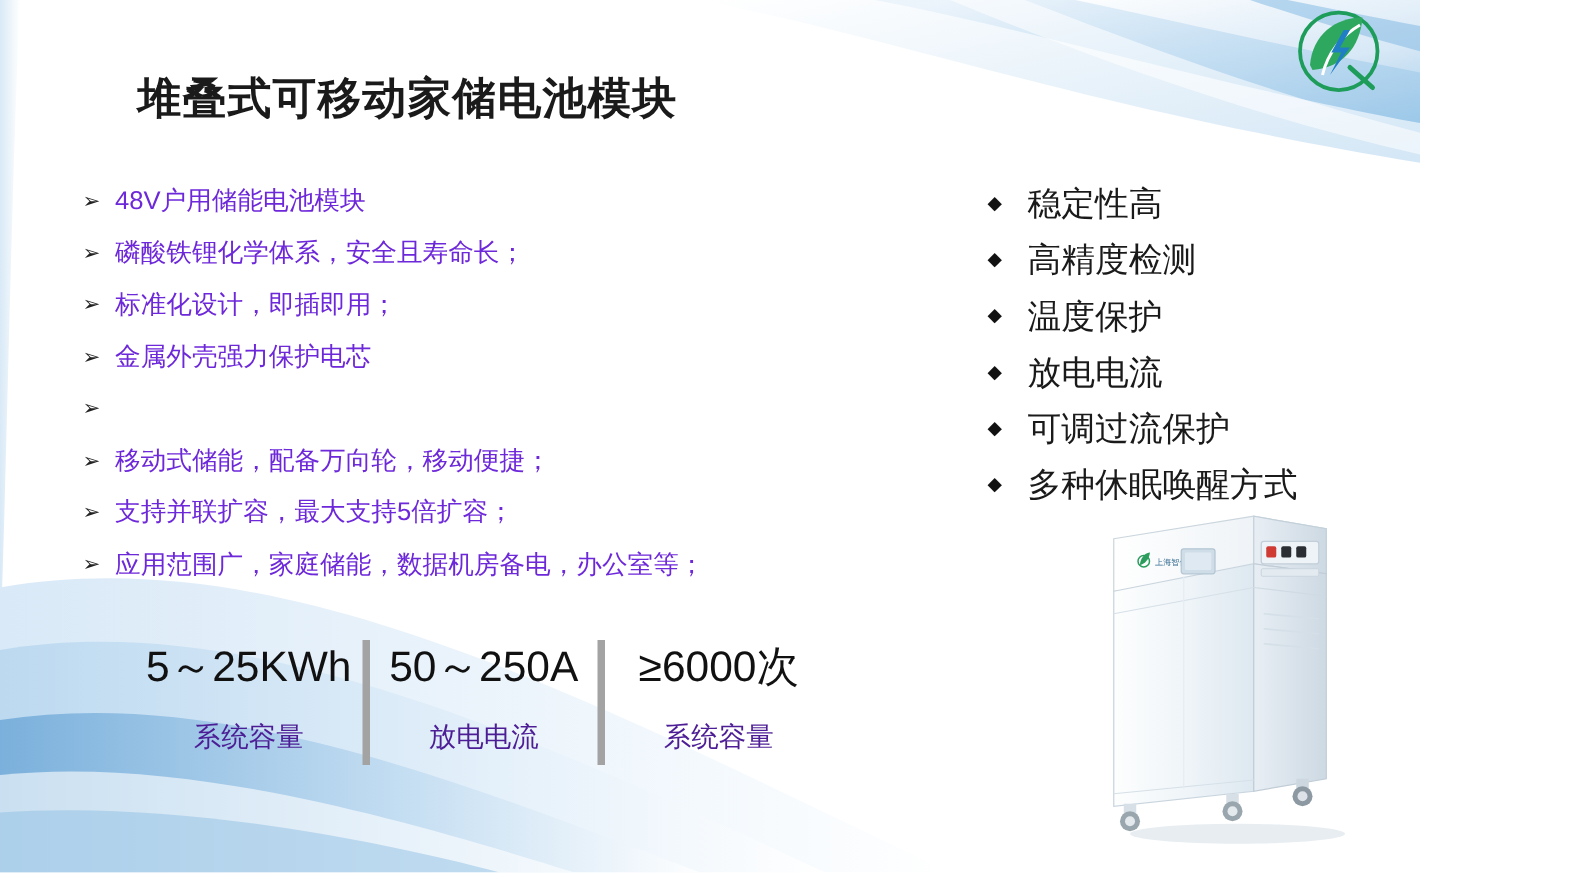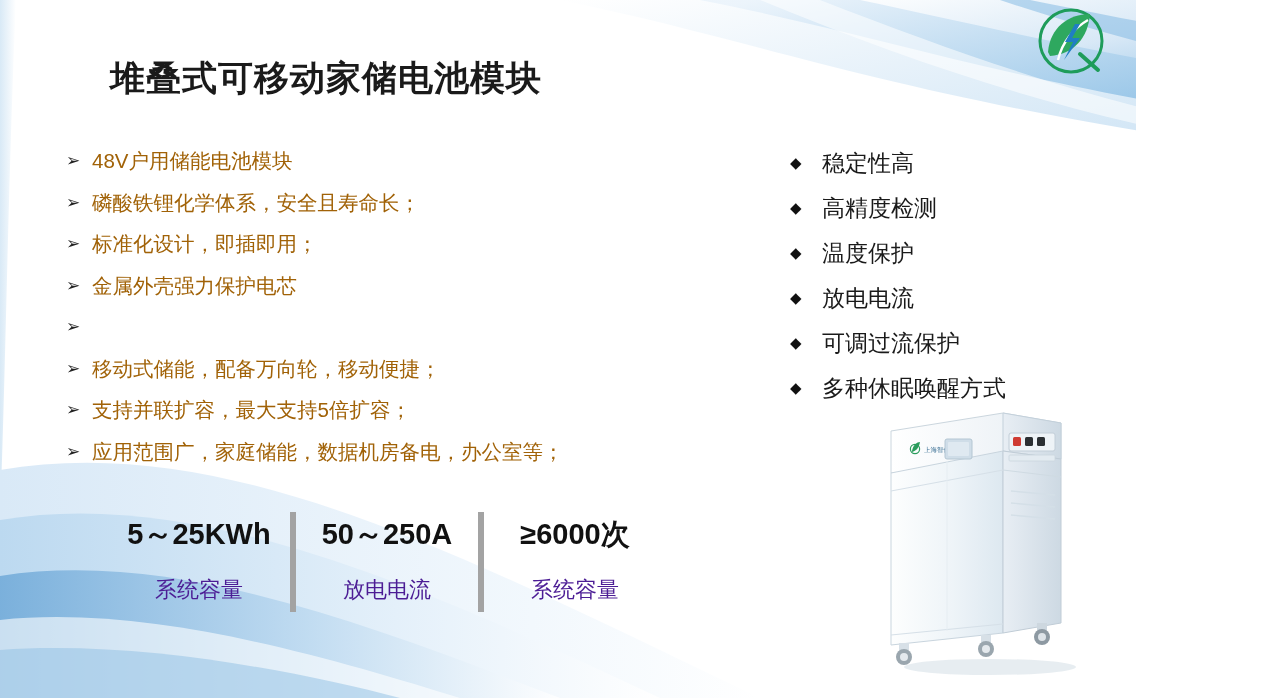--- a/index.html
+++ b/index.html
@@ -69,21 +69,21 @@
   }
   .left-item .marker {
     width: 26px;
     flex: 0 0 26px;
     font-size: 17px;
     color: #222;
     line-height: 26px;
   }
   .left-item .txt {
     font-size: 20.5px;
-    color: #a16207;
+    color: #6d28d9;
     line-height: 26px;
     white-space: nowrap;
   }
 
   
   .right-list {
     position: absolute;
     left: 790px;
     top: 150px;
     width: 300px;
@@ -95,21 +95,21 @@
     height: 26px;
   }
   .right-item .marker {
     width: 32px;
     flex: 0 0 32px;
     font-size: 15px;
     color: #111;
     line-height: 26px;
   }
   .right-item .txt {
-    font-size: 23px;
+    font-size: 27px;
     color: #1a1a1a;
     line-height: 26px;
     white-space: nowrap;
   }
 
   
   .stats {
     position: absolute;
     left: 108px;
     top: 512px;
@@ -117,22 +117,22 @@
   }
   .stat {
     width: 182px;
     text-align: center;
     position: relative;
   }
   .stat + .stat {
     border-left: 6px solid #a3a3a3;
   }
   .stat .value {
-    font-size: 29px;
-    font-weight: bold;
+    font-size: 34px;
+    font-weight: normal;
     color: #111;
     line-height: 44px;
     white-space: nowrap;
   }
   .stat .label {
     font-size: 22px;
     color: #4c1d95;
     line-height: 44px;
     margin-top: 12px;
     white-space: nowrap;

